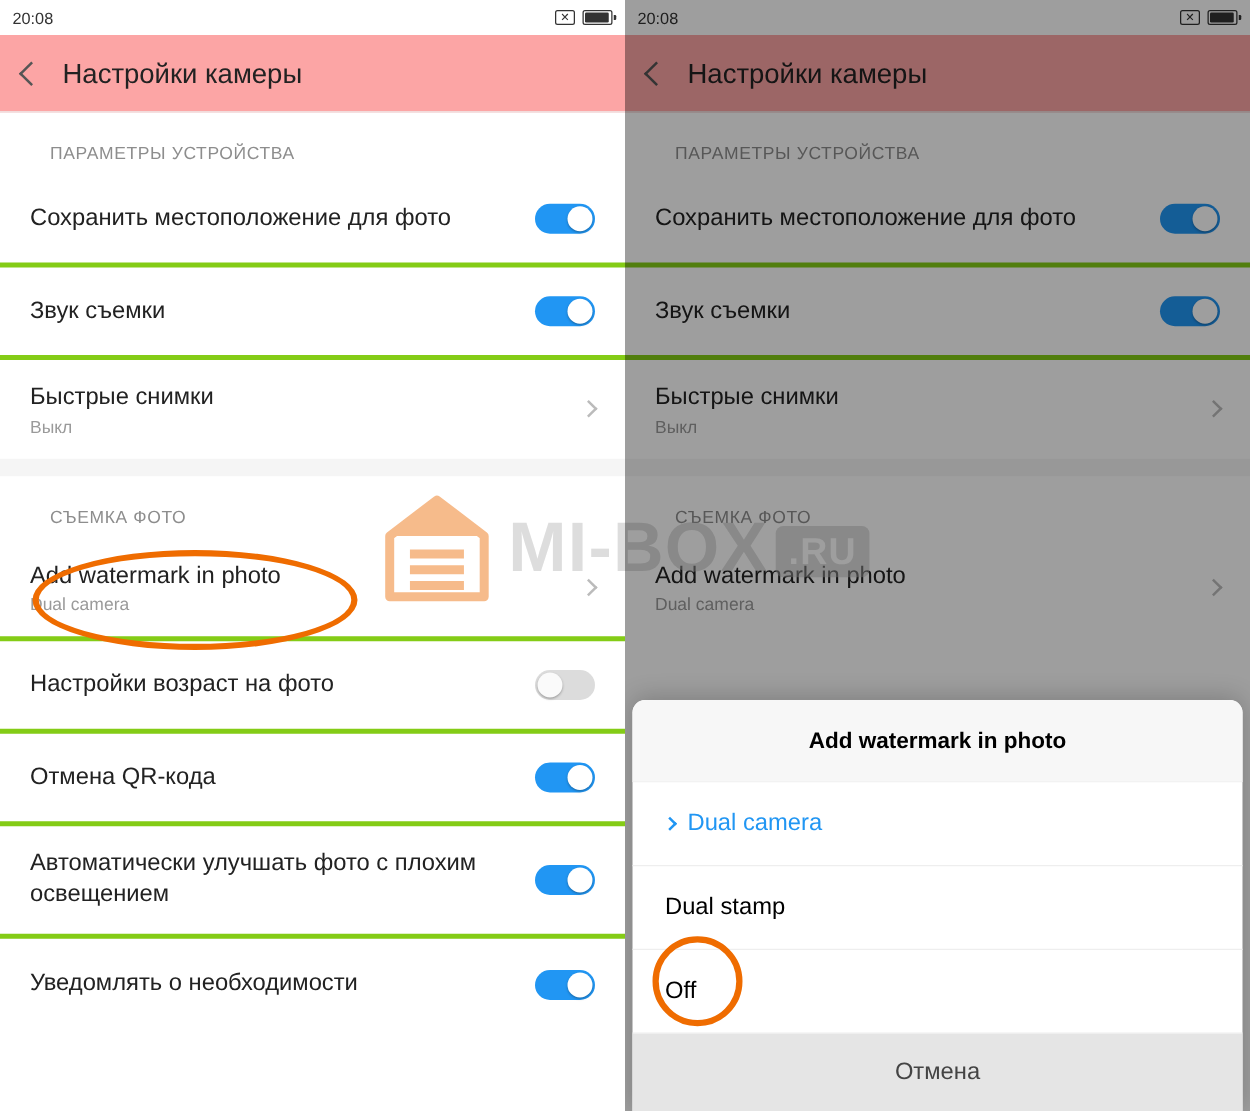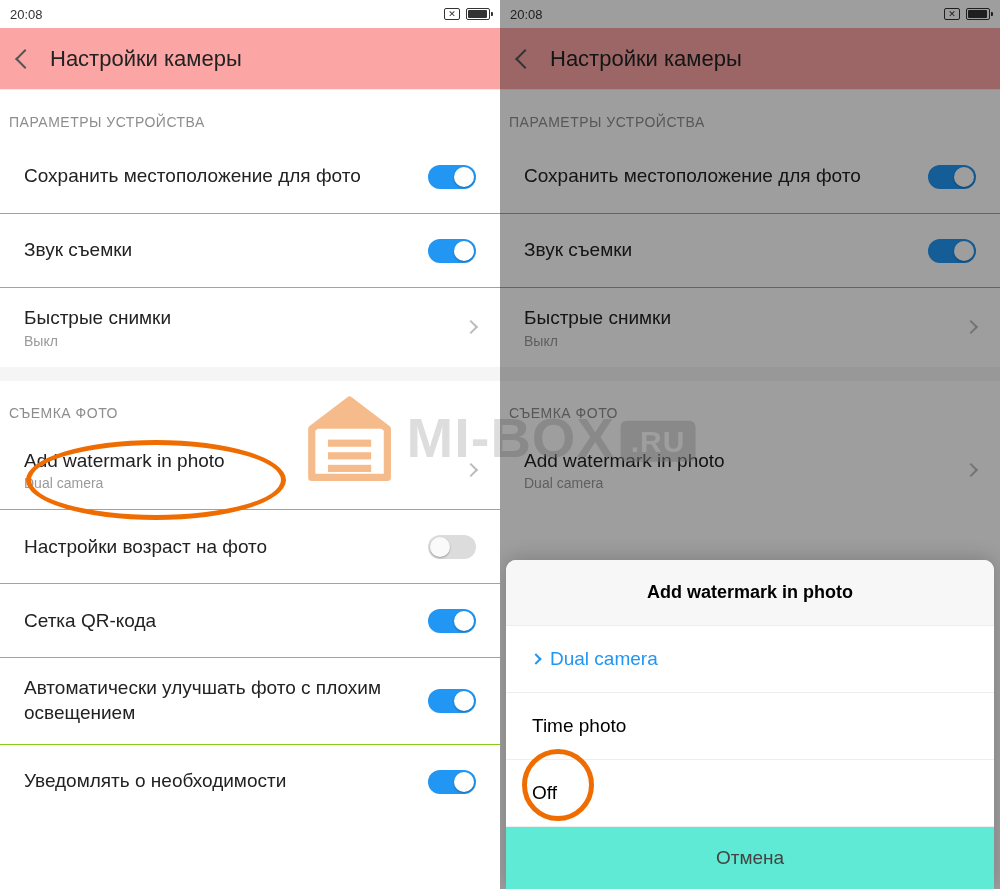--- a/index.html
+++ b/index.html
@@ -11,41 +11,41 @@
   .statusbar { height: 28px; background: #f5f5f5; display: flex; align-items: center; justify-content: space-between; padding: 0 10px; font-size: 13px; color: #333; }
   .screen.left .statusbar { background: #ffffff; }
   .sb-right { display: flex; align-items: center; gap: 6px; }
   .close-box { width: 16px; height: 12px; border: 1.3px solid #333; border-radius: 2px; display:flex; align-items:center; justify-content:center; font-size:9px; line-height:1;}
   .battery { width: 24px; height: 12px; border: 1.3px solid #333; border-radius: 2px; position: relative; }
   .battery:after { content:""; position:absolute; right:-4px; top:3px; width:2px; height:4px; background:#333; border-radius:0 1px 1px 0;}
   .battery .fill { position:absolute; left:1px; top:1px; bottom:1px; width: 85%; background:#333; border-radius:1px;}
   .header { height: 62px; display: flex; align-items: center; padding: 0 18px; background: #fca5a5; border-bottom: 1px solid #eee;}
   .back { width: 14px; height: 14px; border-left: 2px solid #555; border-bottom: 2px solid #555; transform: rotate(45deg); margin-right: 18px; }
   .header-title { font-size: 22px; font-weight: 500; color: #222; }
-  .section-header { padding: 24px 24px 10px 9px; font-size: 14px; color: #8d8d8d; letter-spacing: 0.5px; }
+  .section-header { padding: 24px 24px 10px 40px; font-size: 14px; color: #8d8d8d; letter-spacing: 0.5px; }
   .settings-list { background: #fff; }
-  .row { display:flex; align-items:center; justify-content:space-between; padding: 18px 24px; min-height: 74px; border-bottom: 1px solid #84cc16; }
+  .row { display:flex; align-items:center; justify-content:space-between; padding: 18px 24px; min-height: 74px; border-bottom: 4px solid #84cc16; }
   .row:last-child { border-bottom: none; }
   .row .text { flex: 1; padding-right: 12px;}
   .row .label { font-size: 19px; color: #222; line-height: 1.3; }
   .row .sub { font-size: 14px; color: #9a9a9a; margin-top: 2px; }
   .chevron { width: 10px; height: 10px; border-right: 2px solid #bbb; border-top: 2px solid #bbb; transform: rotate(45deg); flex-shrink:0;}
   .toggle { width: 48px; height: 24px; border-radius: 12px; position: relative; flex-shrink:0; }
   .toggle .knob { width: 20px; height: 20px; border-radius: 50%; background: #fff; position: absolute; top: 2px; box-shadow: 0 1px 2px rgba(0,0,0,0.3); }
   .toggle.on { background: #2196f3; }
   .toggle.on .knob { right: 2px; }
   .toggle.off { background: #dcdcdc; }
   .toggle.off .knob { left: 2px; background:#fafafa;}
   .group-gap { height: 14px; background: #f5f5f5; }
   .sheet { position: absolute; left: 6px; right: 6px; bottom: 0; background: #fff; border-radius: 10px 10px 0 0; z-index: 10; box-shadow: 0 -2px 20px rgba(0,0,0,.2); }
   .sheet-header { text-align: center; padding: 22px 0; font-size: 18px; font-weight: 600; border-bottom: 1px solid #eee; background:#f7f7f7; border-radius:10px 10px 0 0;}
   .sheet-opt { padding: 22px 26px; font-size: 19px; border-bottom: 1px solid #eee; display:flex; align-items:center; gap:10px;}
   .sheet-opt.selected { color: #2196f3; }
   .sheet-opt .sel-chevron { width: 8px; height: 8px; border-right: 2px solid #2196f3; border-top: 2px solid #2196f3; transform: rotate(45deg);}
-  .sheet-cancel { text-align: center; padding: 20px 0 20px; font-size: 19px; color: #444; background:#5eead4;}
+  .sheet-cancel { text-align: center; padding: 20px 0 20px; font-size: 19px; color: #444; background:#e5e5e5;}
   .highlight-ellipse { position: absolute; border: 5px solid #ef6c00; border-radius: 50%; z-index: 3; pointer-events:none;}
   .highlight-circle { position: absolute; border: 5px solid #ef6c00; border-radius: 50%; z-index: 20; pointer-events:none;}
   .watermark { position: absolute; top: 50%; left: 50%; transform: translate(-50%, -58%); z-index: 2; opacity: 0.5; display:flex; align-items:center; pointer-events:none;}
   .wm-box { width: 90px; height: 90px; position: relative; margin-right: 12px; }
   .wm-box svg { width: 100%; height: 100%; }
   .wm-text { font-size: 56px; font-weight: 800; letter-spacing: 1px; color: #bcbcbc; }
   .wm-text .ru { font-size: 30px; vertical-align: middle; background:#bcbcbc; color:#fff; padding:4px 10px; border-radius:6px; margin-left:6px; font-weight:700;}
 </style>
 </head>
 <body>
@@ -107,21 +107,21 @@
       <div class="row">
         <div class="text">
             <div class="label">Настройки возраст на фото</div>
           </div>
         <div class="toggle off">
             <div class="knob"></div>
           </div>
       </div>
       <div class="row">
         <div class="text">
-            <div class="label">Сетка QR-кода</div>
+            <div class="label">Отмена QR-кода</div>
           </div>
         <div class="toggle on">
             <div class="knob"></div>
           </div>
       </div>
       <div class="row">
         <div class="text">
             <div class="label">Автоматически улучшать фото с плохим освещением</div>
           </div>
         <div class="toggle on">
@@ -197,21 +197,21 @@
 
     <div class="dimmer"></div>
 
     <div class="sheet">
       <div class="sheet-header">Add watermark in photo</div>
       <div class="sheet-opt selected">
         <span class="sel-chevron"></span>
         <span>Dual camera</span>
       </div>
       <div class="sheet-opt">
-        <span>Time photo</span>
+        <span>Dual stamp</span>
       </div>
       <div class="sheet-opt">
         <span>Off</span>
       </div>
       <div class="sheet-cancel">Отмена</div>
     </div>
 
     <div class="highlight-circle" style="left:22px; bottom:68px; width:72px; height:72px;"></div>
   </div>
 </div>

